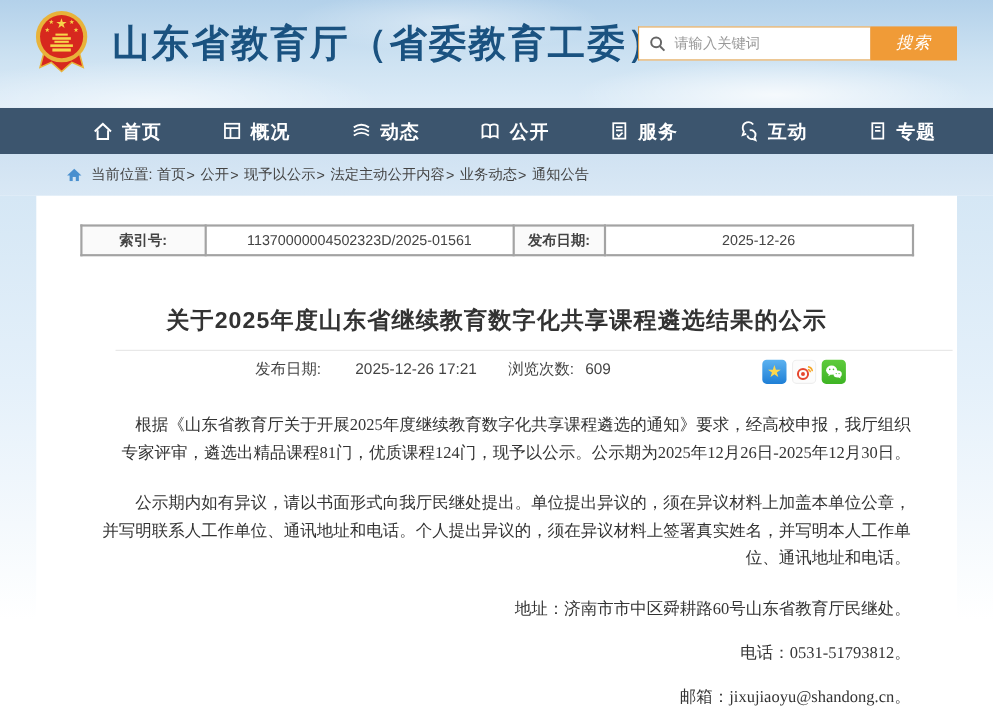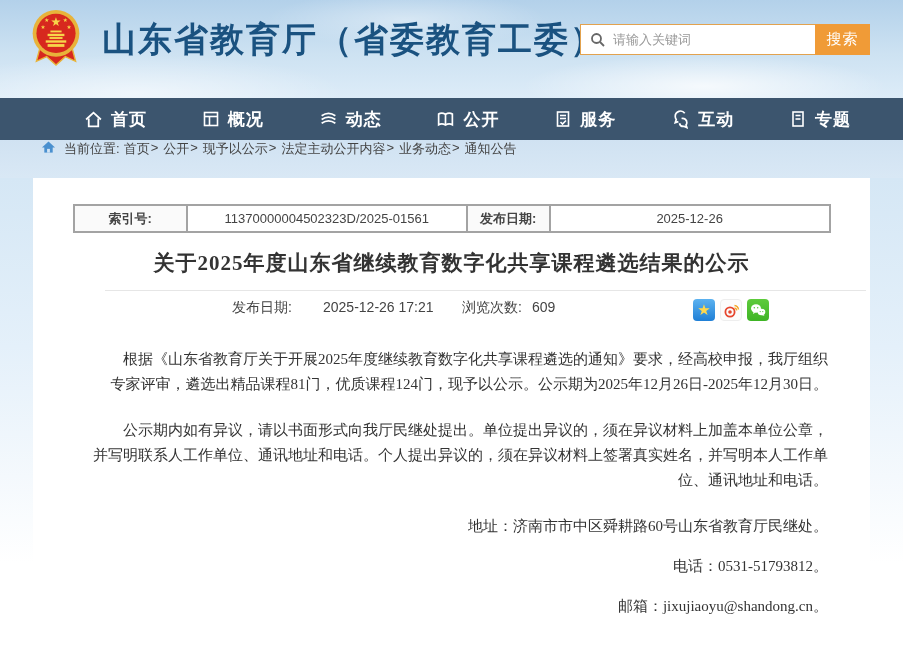--- a/index.html
+++ b/index.html
@@ -19,52 +19,52 @@
   .brand { position:absolute; left:28px; top:8px; display:flex; align-items:center; text-decoration:none; }
   .emblem { width:56px; height:60px; display:block; }
   .site-title { font-size:34px; font-weight:bold; color:#1a5280; letter-spacing:2px; margin-left:18px; margin-top:4px; }
 
   .searchbar { position:absolute; right:33px; top:24px; width:290px; height:31px; display:flex; }
   .search-input-wrap { flex:1; position:relative; background:#fff; border:1px solid #e2a24e; border-right:none; }
   .search-input-wrap svg { position:absolute; left:9px; top:7px; }
   .search-input { width:100%; height:100%; border:none; outline:none; padding:0 6px 0 32px;
     font-size:13px; color:#a21caf; background:transparent; font-family:inherit; }
   .search-input::placeholder { color:#999; }
-  .search-btn { width:55px; height:31px; border:none; background:#f09b37; color:#fff;
-    font-size:15px; cursor:pointer; font-family:inherit; letter-spacing:1px; }
+  .search-btn { width:79px; height:31px; border:none; background:#f09b37; color:#fff;
+    font-size:15px; cursor:pointer; font-family:inherit; letter-spacing:1px;font-style:italic; }
 
   
   .nav { height:42px; background:#3c556e; display:flex; align-items:center;
     justify-content:space-between; padding:0 52px 0 84px; }
   .nav-item { display:flex; align-items:center; gap:8px; color:#fff; text-decoration:none;
     font-size:17px; font-weight:bold; letter-spacing:1px; }
   .nav-item svg { display:block; }
 
   
   .breadcrumb { height:38px; background:linear-gradient(180deg,#d0e2f2,#d9e8f5);
-    display:flex; padding-left:41px; font-size:13px; color:#444; }
+    display:flex; align-items:center; padding-left:60px; font-size:13px; color:#444; }
   .breadcrumb .crumb-home-icon { margin-right:8px; display:flex; }
   .breadcrumb a { color:#444; text-decoration:none; }
   .breadcrumb .sep { margin:0 5px 0 1px; color:#444; }
   .breadcrumb .prefix { margin-right:4px; }
 
   
   .main { height:482px; background:linear-gradient(180deg,#d5e7f5 0%,#e4f0fa 35%,#ffffff 80%); }
   .panel { width:837px; margin-left:33px; background:#fff; height:482px; position:relative; }
 
   table.doc-info { width:758px; margin:0 auto; position:relative; top:26px;
     border-collapse:collapse; font-size:13px; color:#444; }
   table.doc-info th, table.doc-info td { border:2px solid #a3a3a3; height:27px;
     text-align:center; font-weight:normal; }
   table.doc-info th { background:#fafafa; font-weight:bold; width:15%; }
   table.doc-info th.narrow { width:11%; }
   table.doc-info td.wide { width:37%; }
 
-  .article-title { margin-top:42px; text-align:center; font-size:21px; font-weight:bold;
-    color:#333; letter-spacing:1px; font-family:Liberation Serif, serif; }
+  .article-title { margin-top:70px; text-align:center; font-size:21px; font-weight:bold;
+    color:#333; letter-spacing:1px; font-family:Liberation Sans, sans-serif; }
   .divider { border-top:1px solid #e6e6e6; margin:13px 4px 0 72px; }
 
   .meta { position:relative; height:26px; margin-top:8px; font-size:14px; color:#444; }
   .meta .m-date-label { position:absolute; left:199px; }
   .meta .m-date-value { position:absolute; left:290px; }
   .meta .m-views-label { position:absolute; left:429px; }
   .meta .m-views-value { position:absolute; left:499px; }
   .share { position:absolute; left:660px; top:0; display:flex; gap:5px; }
   .si { width:22px; height:22px; border-radius:4px; display:flex; align-items:center;
     justify-content:center; cursor:pointer; }

